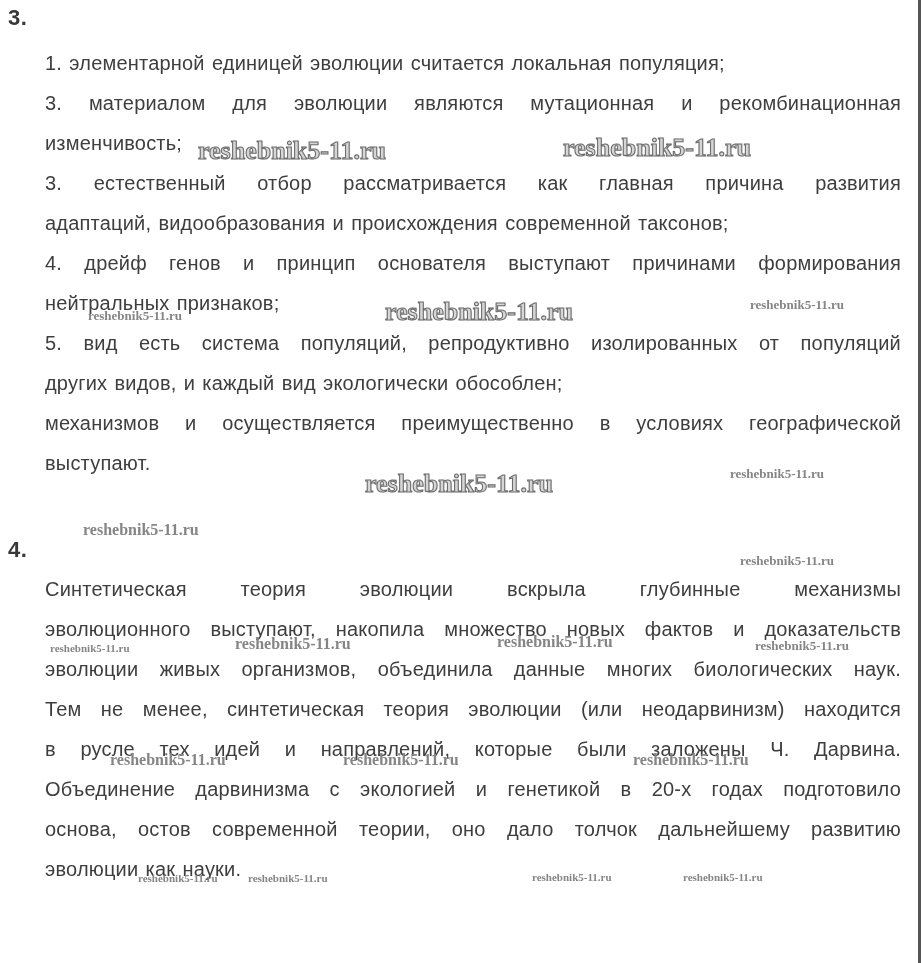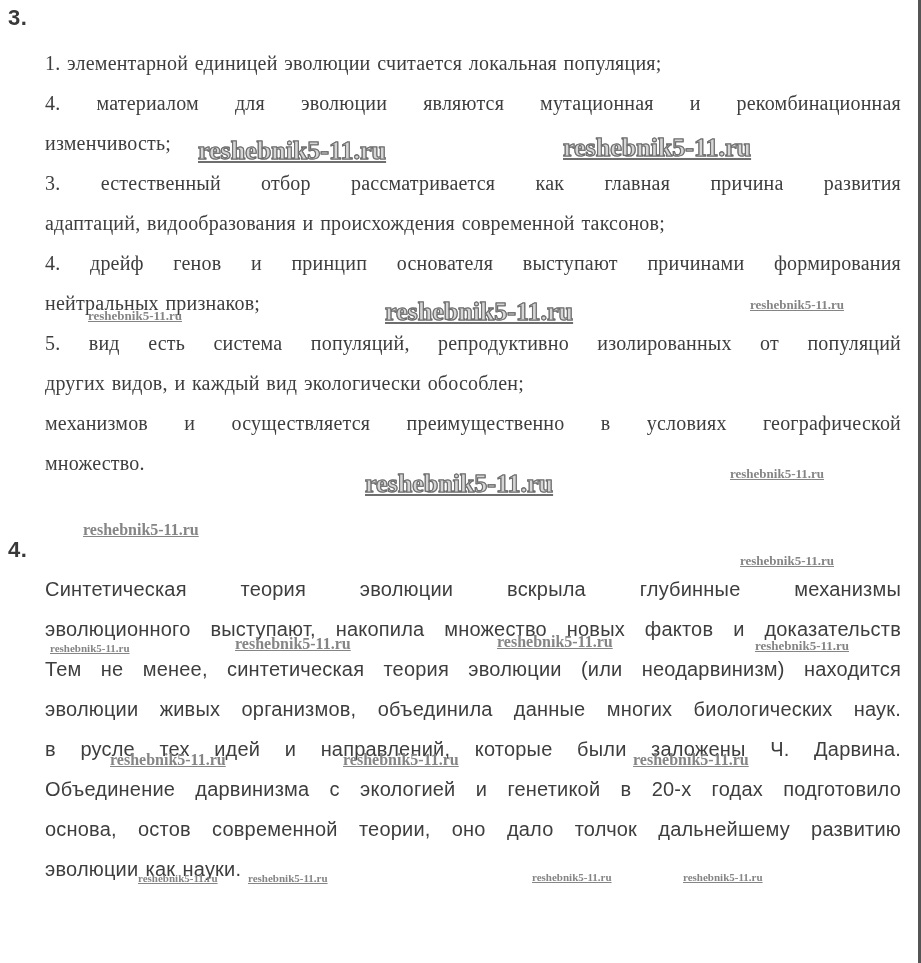--- a/index.html
+++ b/index.html
@@ -14,37 +14,36 @@
     position:absolute;left:8px;
     font-size:22px;font-weight:bold;color:#383838;
     letter-spacing:0.5px;
   }
   #sec3-num{top:5px;}
   #sec4-num{top:537px;}
   .textblock{
     position:absolute;left:45px;width:856px;
     color:#3e3e3e;font-size:20px;
   }
-  #sec3-block{top:43px;font-family:Liberation Serif, serif;}
+  #sec3-block{top:43px;}
   #sec4-block{top:569px;}
   .line{
     height:40px;line-height:40px;
     text-align:justify;text-align-last:left;
     word-spacing:1.5px;letter-spacing:0.2px;
     overflow:hidden;
   }
   .line.j{text-align-last:justify;}
   .watermark{
     position:absolute;
     font-family:"Liberation Serif", serif;
     font-weight:bold;
     white-space:nowrap;
     z-index:5;
     pointer-events:none;
-    text-decoration:underline;
   }
   .wm-outline{
     color:#d6d6d6;
     -webkit-text-stroke:1.1px #6e6e6e;
     text-shadow:0 0 1px rgba(120,120,120,0.6);
   }
   .wm-solid{color:#858585;}
   .edge-line{
     position:absolute;right:0;top:0;
     width:3px;height:100%;
@@ -52,39 +51,39 @@
   }
 </style>
 </head>
 <body>
 
 <div id="page">
   <div class="sec-num" id="sec3-num">3.</div>
 
   <div class="textblock" id="sec3-block">
       <div class="line">1. элементарной единицей эволюции считается локальная популяция;</div>
-      <div class="line j">4. материалом для эволюции являются мутационная и рекомбинационная</div>
+      <div class="line j">3. материалом для эволюции являются мутационная и рекомбинационная</div>
       <div class="line">изменчивость;</div>
       <div class="line j">3. естественный отбор рассматривается как главная причина развития</div>
       <div class="line">адаптаций, видообразования и происхождения современной таксонов;</div>
       <div class="line j">4. дрейф генов и принцип основателя выступают причинами формирования</div>
       <div class="line">нейтральных признаков;</div>
       <div class="line j">5. вид есть система популяций, репродуктивно изолированных от популяций</div>
       <div class="line">других видов, и каждый вид экологически обособлен;</div>
       <div class="line j">механизмов и осуществляется преимущественно в условиях географической</div>
-      <div class="line">множество.</div>
+      <div class="line">выступают.</div>
     </div>
 
   <div class="sec-num" id="sec4-num">4.</div>
 
   <div class="textblock" id="sec4-block">
       <div class="line j">Синтетическая теория эволюции вскрыла глубинные механизмы</div>
       <div class="line j">эволюционного выступают, накопила множество новых фактов и доказательств</div>
+      <div class="line j">эволюции живых организмов, объединила данные многих биологических наук.</div>
       <div class="line j">Тем не менее, синтетическая теория эволюции (или неодарвинизм) находится</div>
-      <div class="line j">эволюции живых организмов, объединила данные многих биологических наук.</div>
       <div class="line j">в русле тех идей и направлений, которые были заложены Ч. Дарвина.</div>
       <div class="line j">Объединение дарвинизма с экологией и генетикой в 20-х годах подготовило</div>
       <div class="line j">основа, остов современной теории, оно дало толчок дальнейшему развитию</div>
       <div class="line">эволюции как науки.</div>
     </div>
 
   <div id="wm-layer">
       <span class="watermark wm-outline" style="left: 198px; top: 136px; font-size: 26px;">reshebnik5-11.ru</span>
       <span class="watermark wm-outline" style="left: 563px; top: 133px; font-size: 26px;">reshebnik5-11.ru</span>
       <span class="watermark wm-outline" style="left: 385px; top: 297px; font-size: 26px;">reshebnik5-11.ru</span>

